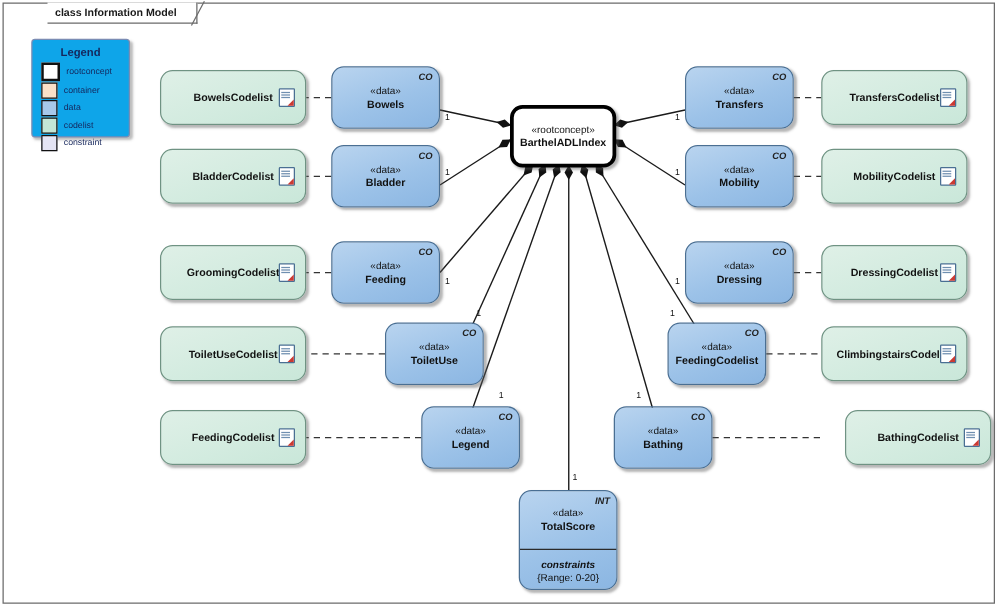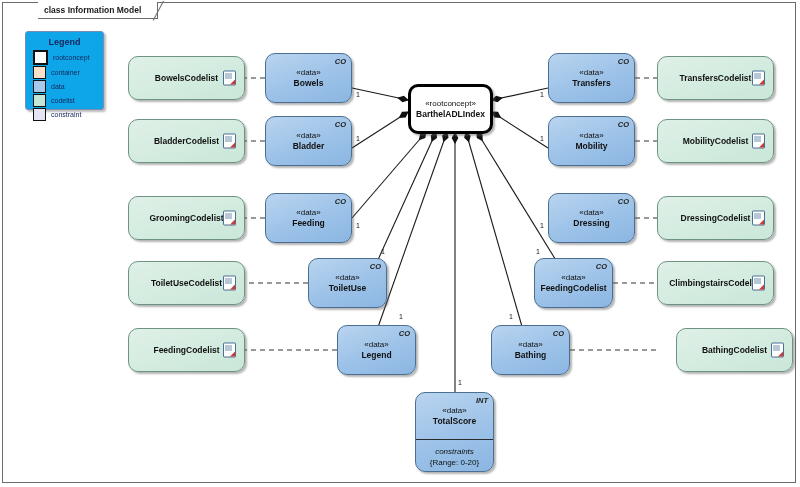--- a/index.html
+++ b/index.html
@@ -149,21 +149,21 @@
   .node.compart .bottom {
     display: flex;
     flex-direction: column;
     align-items: center;
     justify-content: center;
     height: 34px;
     font-size: 8px;
   }
   .node.compart .bottom .ctitle {
     font-style: italic;
-    font-weight: normal;
+    font-weight: bold;
     color: #111;
     font-size: 8px;
   }
   .node.compart .bottom .cval {
     font-size: 8px;
     color: #111;
     margin-top: 2px;
   }
 
   

